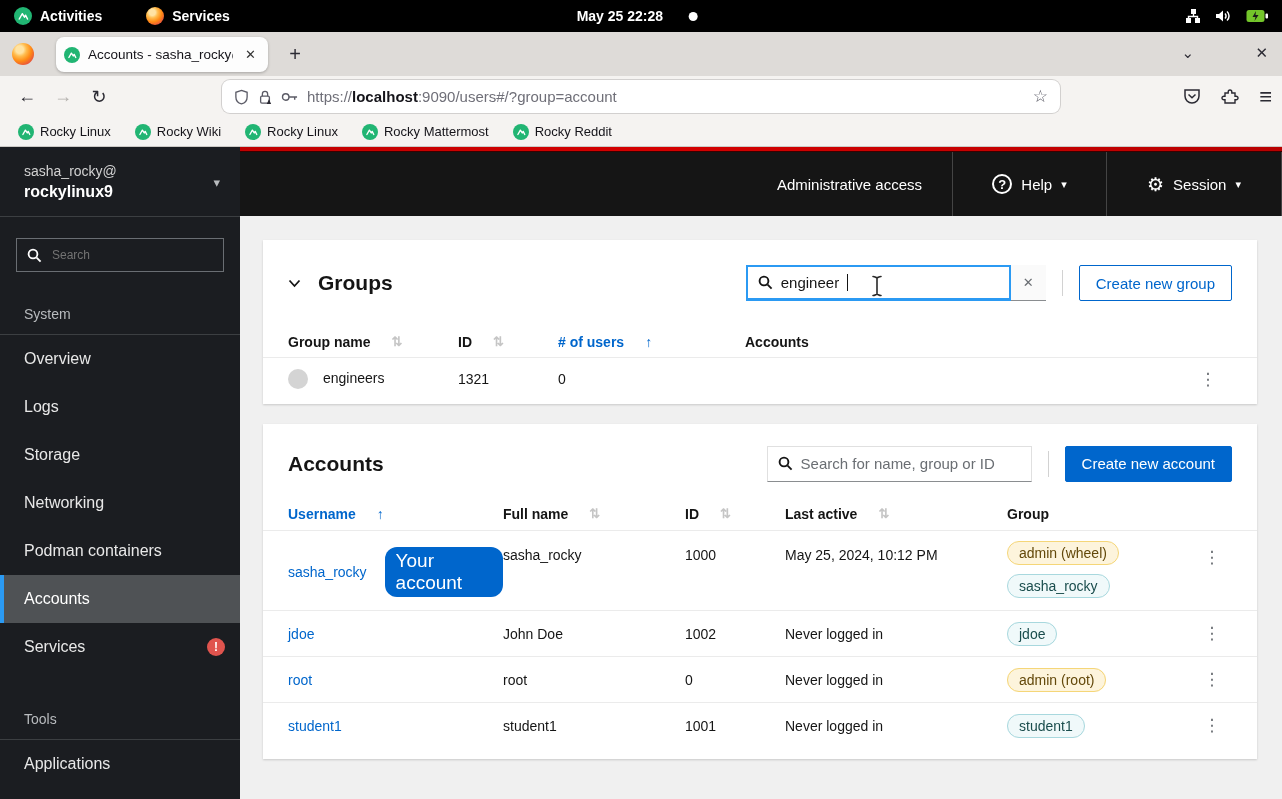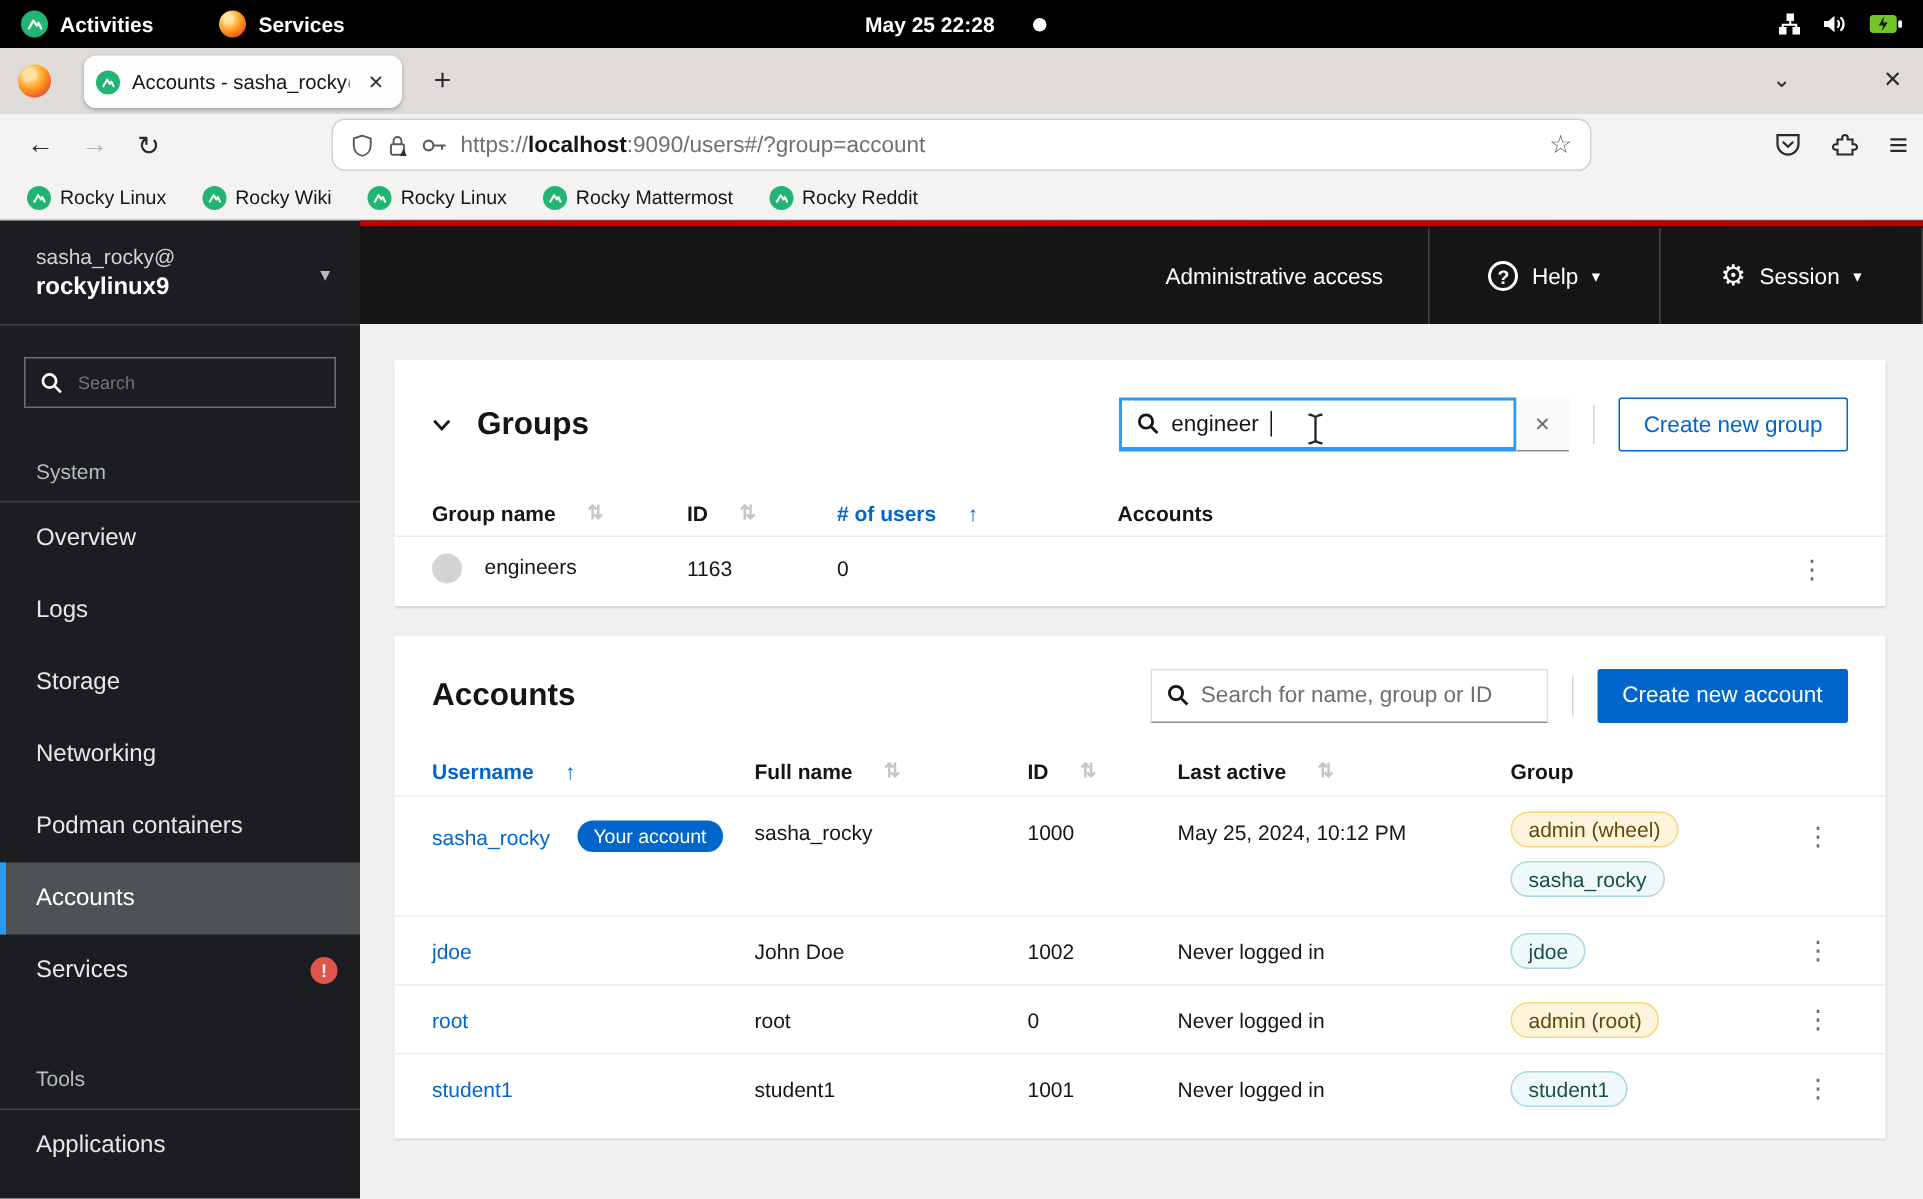--- a/index.html
+++ b/index.html
@@ -104,21 +104,21 @@
 
   .row { display:grid; align-items:center; padding:0 25px; border-top:1px solid #ebebeb; font-size:14px; color:#151515; }
   .g-row { height:43px; }
   .a-row { border-top:1px solid #ebebeb; }
   .a-row.tall { align-items:start; }
   .a-row.tall .cell { padding-top:16px; }
   .a-row.short { height:46px; }
   .row a, .link { color:var(--accent); text-decoration:none; }
   .kebab { color:#6a6e73; font-size:17px; justify-self:center; letter-spacing:0; }
   .g-avatar { width:20px; height:20px; border-radius:50%; background:#d4d4d4; display:inline-block; vertical-align:middle; margin-right:15px; }
-  .badge-own { background:var(--accent); color:#fff; border-radius:12px; padding:3px 11px; font-size:13px; margin-left:18px; }
+  .badge-own { background:var(--accent); color:#fff; border-radius:12px; padding:3px 11px; font-size:19px; margin-left:18px; }
   .pillcol { display:flex; flex-direction:column; align-items:flex-start; gap:9px; padding:10px 0 12px; }
   .pill { border-radius:13px; padding:3px 11px; font-size:14px; }
   .pill-gold { background:var(--gold-bg); border:1px solid var(--gold-border); color:var(--gold-text); }
   .pill-cyan { background:var(--cyan-bg); border:1px solid var(--cyan-border); color:var(--cyan-text); }
   .uname-cell { display:flex; align-items:center; }
 
   .ibeam { position:absolute; left:870px; top:275px; pointer-events:none; }
 </style>
 </head>
 <body>
@@ -353,21 +353,21 @@
           <span># of users</span>
           <span class="sort-act">↑</span>
         </span>
       <span class="th">
           <span>Accounts</span>
         </span>
       <span></span>
     </div>
     <div class="row g-grid g-row">
       <span><span class="g-avatar"></span><span>engineers</span></span>
-      <span>1163</span>
+      <span>1321</span>
       <span>0</span>
       <span></span>
       <span class="kebab">⋮</span>
     </div>
   </div>
 
   <div class="card card-accounts">
     <div class="sec-head acct">
       <span class="sec-title">Accounts</span>
       <div class="sec-controls">

